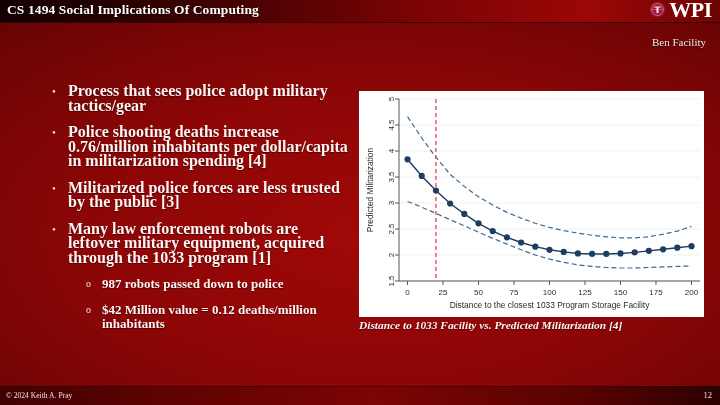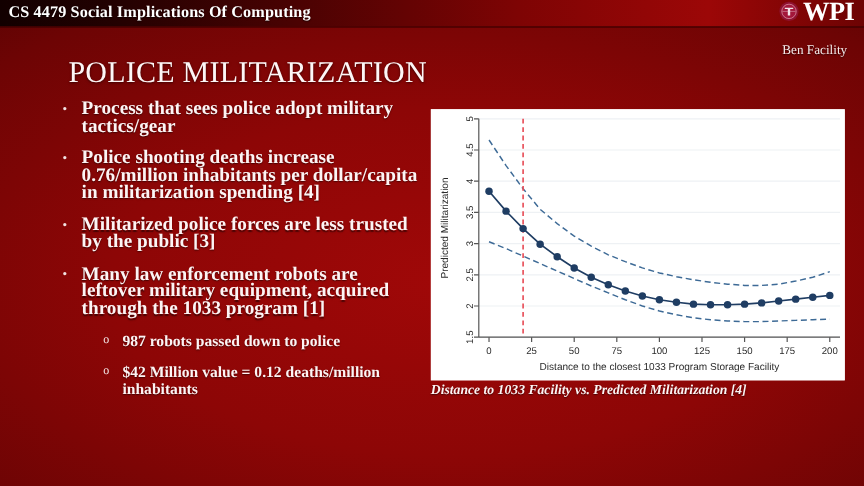--- a/index.html
+++ b/index.html
@@ -186,36 +186,35 @@
     font-size: 8px;
     fill: #2b2b2b;
   }
 </style>
 </head>
 <body>
 
 <div id="slide">
 
   <div id="header-bar">
-    <div id="course-title">CS 4479 Social Implications Of Computing</div>
+    <div id="course-title">CS 1494 Social Implications Of Computing</div>
     <div id="wpi-logo">
       <svg id="wpi-seal" viewBox="0 0 34 34">
         <circle cx="17" cy="17" r="16" fill="#8e1230"></circle>
         <circle cx="17" cy="17" r="13" fill="#a3173a"></circle>
         <circle cx="17" cy="17" r="12" fill="none" stroke="#f0d8df" stroke-width="0.8"></circle>
         <path d="M10 11 h14 v2 h-5 v11 h-4 V13 h-5 z" fill="#f3e6ea"></path>
         <path d="M6 17 h22" stroke="#f0d8df" stroke-width="0.7"></path>
       </svg>
       <span id="wpi-word">WPI</span>
     </div>
   </div>
 
   <div id="author">Ben Facility</div>
 
-  <div id="slide-title">POLICE MILITARIZATION</div>
 
   <div id="bullets">
 
     <div class="bullet">
       <span class="marker">•</span>
       <span class="btext">Process that sees police adopt military tactics/gear</span>
     </div>
 
     <div class="bullet">
       <span class="marker">•</span>
@@ -335,14 +334,18 @@
           <text x="32" y="34" class="tick-label" text-anchor="middle" transform="rotate(-90 32 34)" dy="3">4.5</text>
           <text x="32" y="8" class="tick-label" text-anchor="middle" transform="rotate(-90 32 8)" dy="3">5</text>
         </g>
       <text id="chart-xlabel" class="axis-label" text-anchor="middle" x="190.5" y="217">Distance to the closest 1033 Program Storage Facility</text>
       <text id="chart-ylabel" class="axis-label" text-anchor="middle" x="14" y="99" transform="rotate(-90 14 99)">Predicted Militarization</text>
     </svg>
   </div>
 
   <div id="chart-caption">Distance to 1033 Facility vs. Predicted Militarization [4]</div>
 
+  <div id="footer-bar">
+    <div id="copyright">© 2024 Keith A. Pray</div>
+    <div id="page-number">12</div>
+  </div>
 
 </div>
 
 </body></html>

